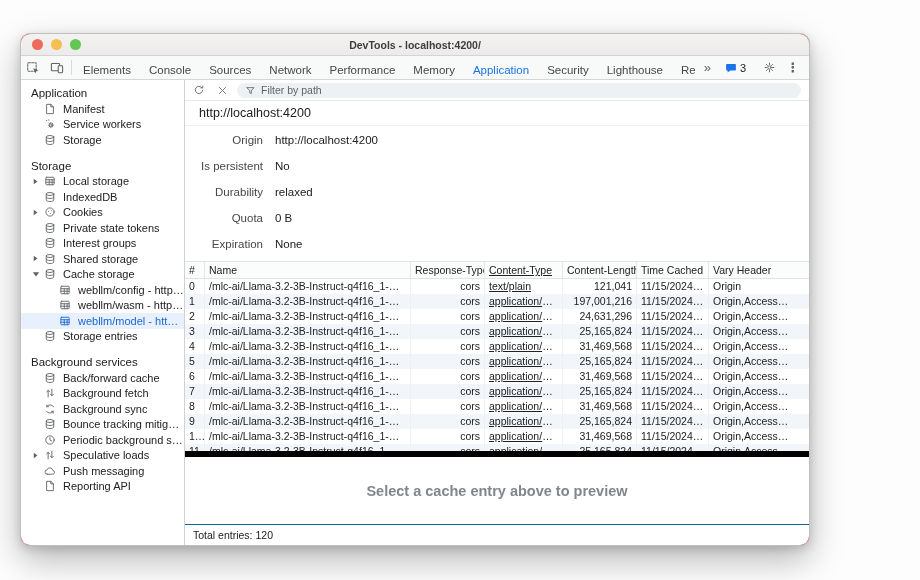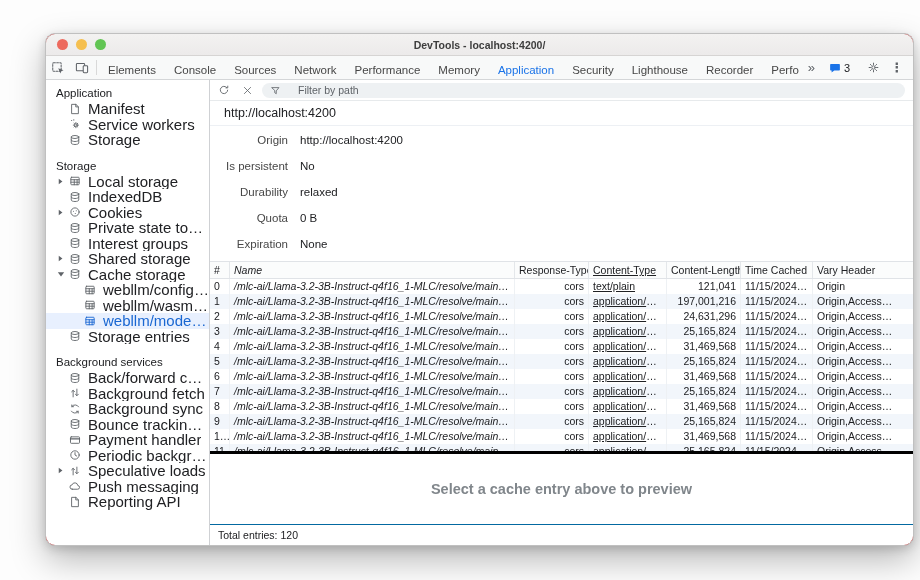--- a/index.html
+++ b/index.html
@@ -1,19 +1,19 @@
 <!DOCTYPE html>
 <html><head>
 <meta charset="utf-8">
 <style>
   * { box-sizing: border-box; margin:0; padding:0; }
   html,body { width:920px; height:580px; overflow:hidden; }
   body { background:#fdfdfd; font-family:"Liberation Sans","DejaVu Sans",sans-serif; position:relative; }
 
-  .window { position:absolute; left:45px; top:33px; width:869px; height:513px; background:#b91c1c;
+  .window { position:absolute; left:20px; top:33px; width:790px; height:513px; background:#b91c1c;
     border:1px solid #c0c0c0; border-radius:10px; overflow:hidden; display:flex; flex-direction:column;
     box-shadow:0 14px 34px rgba(0,0,0,.28), 0 3px 10px rgba(0,0,0,.15); }
 
   
   .titlebar { height:22px; flex:0 0 auto; background:linear-gradient(#f3f2f1,#eceaea); border-bottom:1px solid #d6d4d3;
     display:flex; align-items:center; position:relative; }
   .traffic { display:flex; gap:8px; padding-left:11px; z-index:2; }
   .light { width:11px; height:11px; border-radius:50%; display:inline-block; }
   .light.red { background:#ed6a5e; } .light.yellow { background:#f5bf4f; } .light.green { background:#62c554; }
   .wtitle { position:absolute; left:0; right:0; text-align:center; font-size:10.5px; font-weight:bold; color:#3d3d3d; }
@@ -32,34 +32,34 @@
   .dots3 { font-size:13px; font-weight:bold; }
   .console-badge { display:flex; align-items:center; gap:3px; padding:0 6px; color:#202124; font-size:11px; }
   .console-badge .ic { display:flex; }
 
   
   .body-row { flex:1; display:flex; min-height:0; }
 
   
   .sidebar { width:164px; flex:0 0 auto; background:#fff; border-right:1px solid #cfd1d4; overflow:hidden; padding-top:5px; }
   .sb-header { height:16px; line-height:16px; padding-left:10px; font-size:11.5px; color:#202124; white-space:nowrap; }
-  .sb-item { height:15.5px; display:flex; align-items:center; font-size:15px; color:#202124; white-space:nowrap; overflow:hidden; cursor:default; }
+  .sb-item { height:15.5px; display:flex; align-items:center; font-size:11px; color:#202124; white-space:nowrap; overflow:hidden; cursor:default; }
   .sb-item .exp { width:13px; margin-left:8px; flex:0 0 auto; display:flex; align-items:center; justify-content:center; color:#5f6368; }
   .sb-item .ic { width:15px; margin-right:6px; flex:0 0 auto; display:flex; align-items:center; justify-content:center; color:#5f6368; }
   .sb-item.nested .exp { margin-left:23px; }
   .sb-item .lbl { overflow:hidden; text-overflow:ellipsis; }
   .sb-item.selected { background:#e8f0fe; color:#1967d2; }
   .sb-item.selected .ic { color:#1967d2; }
   .sb-gap { height:10px; }
 
   
   .main { flex:1; min-width:0; display:flex; flex-direction:column; background:#fff; }
   .toolbar { height:21px; flex:0 0 auto; display:flex; align-items:center; gap:7px; padding:0 8px 0 6px; border-bottom:1px solid #e7eaec; }
   .toolbar .tbtn { display:flex; align-items:center; justify-content:center; color:#5f6368; width:16px; }
-  .filter { flex:1; height:15px; background:#eef1f3; border-radius:8px; display:flex; align-items:center; gap:17px; padding:0 8px; color:#5f6368; }
+  .filter { flex:1; height:15px; background:#eef1f3; border-radius:8px; display:flex; align-items:center; gap:5px; padding:0 8px; color:#5f6368; }
   .filter .ic { display:flex; color:#5f6368; }
   .filter input { border:none; outline:none; background:transparent; font-size:10.5px; color:#5f6368; width:100%;
     font-family:"Liberation Sans","DejaVu Sans",sans-serif; }
   .filter input::placeholder { color:#5f6368; opacity:1; }
 
   .origin-header { height:25px; line-height:25px; flex:0 0 auto; padding-left:14px; font-size:12.5px; color:#202124; border-bottom:1px solid #edf0f4; }
 
   .meta { flex:0 0 auto; padding:1px 0 4px; }
   .meta-row { height:26px; display:flex; align-items:center; font-size:11.5px; }
   .meta-label { width:78px; flex:0 0 auto; text-align:right; color:#474747; }
@@ -68,26 +68,26 @@
   
   .grid { flex:0 0 auto; border-top:1px solid #e0e3e7; }
   .grid-header { display:flex; height:17px; background:#fbfcfc; border-bottom:1px solid #e0e3e7; font-size:10.5px; color:#202124; }
   .gh-cell { line-height:16px; padding:0 4px; border-right:1px solid #e4e7ea; overflow:hidden; white-space:nowrap; flex:0 0 auto; }
   .gh-cell:last-child { border-right:none; }
   .grid-body { height:172px; overflow:hidden; font-size:10.5px; color:#202124; }
   .grid-row { display:flex; height:15px; line-height:15px; background:#fff; }
   .grid-row.odd { background:#f2f6fb; }
   .g-cell { padding:0 4px; border-right:1px solid #eef1f4; white-space:nowrap; overflow:hidden; text-overflow:ellipsis; flex:0 0 auto; }
   .g-cell:last-child { border-right:none; }
-  .c0 { width:20px; } .c1 { flex:1 1 auto; min-width:0;font-style:italic; } .c2 { width:74px; } .c3 { width:78px;text-decoration:underline; }
+  .c0 { width:20px; } .c1 { flex:1 1 auto; min-width:0; } .c2 { width:74px; } .c3 { width:78px;text-decoration:underline; }
   .c4 { width:74px; } .c5 { width:72px; } .c6 { width:100px; }
   .num { text-align:right; }
 
   .preview { flex:1; min-height:0; display:flex; align-items:center; justify-content:center;
-    color:#80868b; font-weight:bold; font-size:14.5px; border-top:3px solid #000000; }
+    color:#80868b; font-weight:bold; font-size:14.5px; border-top:6px solid #000000; }
   .statusbar { height:21px; flex:0 0 auto; border-top:1px solid #0369a1; display:flex; align-items:center; padding-left:8px; font-size:10.5px; color:#202124; }
 </style>
 </head>
 <body>
 
 <div class="window">
 
   <div class="titlebar">
     <div class="traffic">
       <span class="light red"></span>
@@ -377,30 +377,20 @@
         <div class="sb-item">
           <span class="exp"></span>
           <span class="ic">
             <svg width="12" height="12" viewBox="0 0 16 16" fill="none" stroke="currentColor" stroke-width="1.2" stroke-linecap="round" stroke-linejoin="round">
               <ellipse cx="8" cy="4" rx="5" ry="2"></ellipse>
               <path d="M3 4v8c0 1.1 2.2 2 5 2s5-.9 5-2V4"></path>
               <path d="M3 8c0 1.1 2.2 2 5 2s5-.9 5-2"></path>
             </svg>
           </span>
           <span class="lbl">Bounce tracking mitigations</span>
-        </div>
-        <div class="sb-item">
-          <span class="exp"></span>
-          <span class="ic">
-            <svg width="12" height="12" viewBox="0 0 16 16" fill="none" stroke="currentColor" stroke-width="1.2" stroke-linecap="round" stroke-linejoin="round">
-              <rect x="2" y="3.8" width="12" height="8.6" rx="1"></rect>
-              <path d="M2 6.5h12" stroke-width="1.8"></path>
-            </svg>
-          </span>
-          <span class="lbl">Payment handler</span>
         </div>
         <div class="sb-item">
           <span class="exp"></span>
           <span class="ic">
             <svg width="12" height="12" viewBox="0 0 16 16" fill="none" stroke="currentColor" stroke-width="1.2" stroke-linecap="round" stroke-linejoin="round">
               <circle cx="8" cy="8" r="5.6"></circle>
               <path d="M8 4.8V8l2.3 1.4"></path>
             </svg>
           </span>
           <span class="lbl">Periodic background sync</span>

